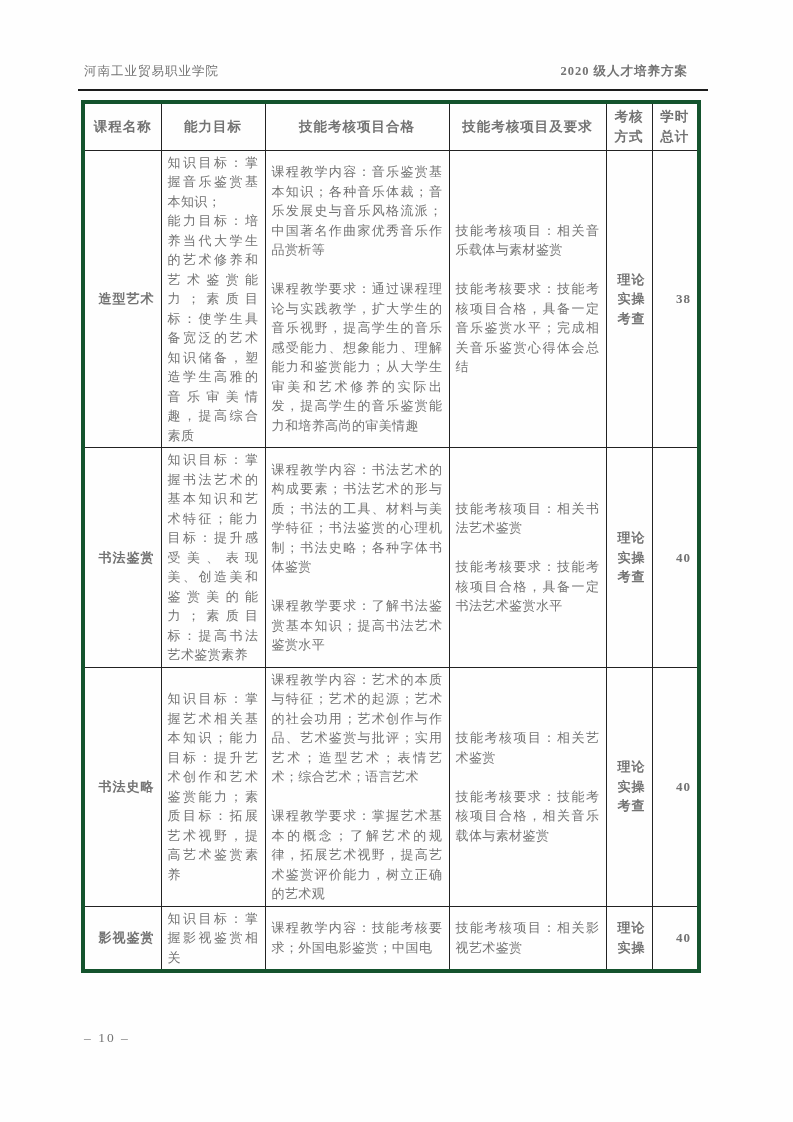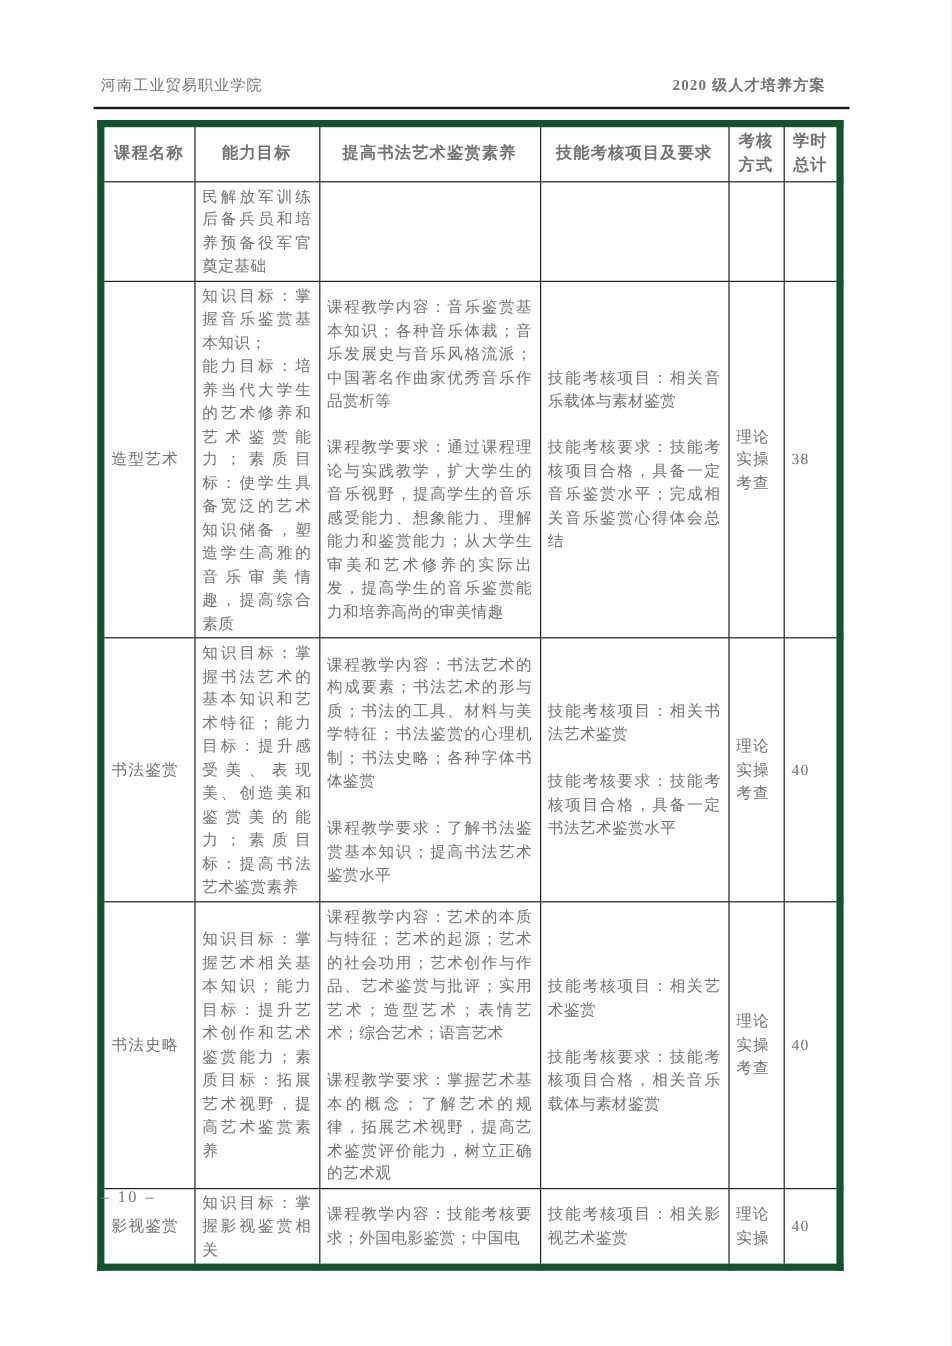--- a/index.html
+++ b/index.html
@@ -19,53 +19,53 @@
   }
   .doc-header .hdr-right{padding-right:16px;letter-spacing:1px;font-weight:bold;}
   .header-rule{
     position:absolute;left:78px;top:89px;width:630px;height:2px;
     background:#1c1c1c;
   }
   table.curriculum{
     position:absolute;left:81px;top:100px;
     border-collapse:collapse;table-layout:fixed;
     width:537px;
-    border:6px solid #14532d;
+    border:4px solid #14532d;
     font-size:13px;
   }
   table.curriculum th, table.curriculum td{
     border:1px solid #222;
     vertical-align:middle;
     overflow:hidden;
     padding:2px 6px;
     line-height:1.5;
   }
   table.curriculum th{
     font-weight:bold;font-size:13.5px;
     text-align:center;white-space:pre-line;
     letter-spacing:1px;padding:2px 2px;
   }
   td.cell-center{
-    text-align:left;white-space:pre-line;
-    letter-spacing:1px;padding:2px 2px;
+    text-align:right;white-space:pre-line;
+    letter-spacing:1px;padding:2px 2px;font-weight:bold;
   }
   td.cell-text{
     text-align:justify;
     text-justify:inter-character;
     white-space:pre-line;
     letter-spacing:0.4px;
   }
   tr.hrow{height:48px;}
   tr.r0{height:77px;}
   tr.r1{height:291px;}
   tr.r2{height:213px;}
   tr.r3{height:237px;}
   tr.r4{height:52px;}
   .page-footer{
-    position:absolute;left:84px;top:990px;
+    position:absolute;left:84px;top:1030px;
     font-size:13.5px;letter-spacing:2px;
   }
 </style>
 </head>
 <body>
 
 <div class="page">
 
   <div class="doc-header">
     <span class="hdr-left">河南工业贸易职业学院</span>
@@ -80,37 +80,29 @@
       <col style="width:104px">
       <col style="width:184px">
       <col style="width:157px">
       <col style="width:46px">
       <col style="width:47px">
     </colgroup>
     <thead>
       <tr class="hrow">
         <th>课程名称</th>
         <th>能力目标</th>
-        <th>提高书法艺术鉴赏素养</th>
+        <th>技能考核项目合格</th>
         <th>技能考核项目及要求</th>
         <th>考核
 方式</th>
         <th>学时
 总计</th>
       </tr>
     </thead>
     <tbody>
-      <tr class="r0">
-        <td class="cell-center"></td>
-        <td class="cell-text">民解放军训练后备兵员和培养预备役军官奠定基础</td>
-        <td class="cell-text"></td>
-        <td class="cell-text"></td>
-        <td class="cell-center"></td>
-        <td class="cell-center"></td>
-      </tr>
       <tr class="r1">
         <td class="cell-center">造型艺术</td>
         <td class="cell-text">知识目标：掌握音乐鉴赏基本知识；
 能力目标：培养当代大学生的艺术修养和艺术鉴赏能力；素质目标：使学生具备宽泛的艺术知识储备，塑造学生高雅的音乐审美情趣，提高综合素质</td>
         <td class="cell-text">课程教学内容：音乐鉴赏基本知识；各种音乐体裁；音乐发展史与音乐风格流派；中国著名作曲家优秀音乐作品赏析等
 
 课程教学要求：通过课程理论与实践教学，扩大学生的音乐视野，提高学生的音乐感受能力、想象能力、理解能力和鉴赏能力；从大学生审美和艺术修养的实际出发，提高学生的音乐鉴赏能力和培养高尚的审美情趣</td>
         <td class="cell-text">技能考核项目：相关音乐载体与素材鉴赏
 
 技能考核要求：技能考核项目合格，具备一定音乐鉴赏水平；完成相关音乐鉴赏心得体会总结</td>

